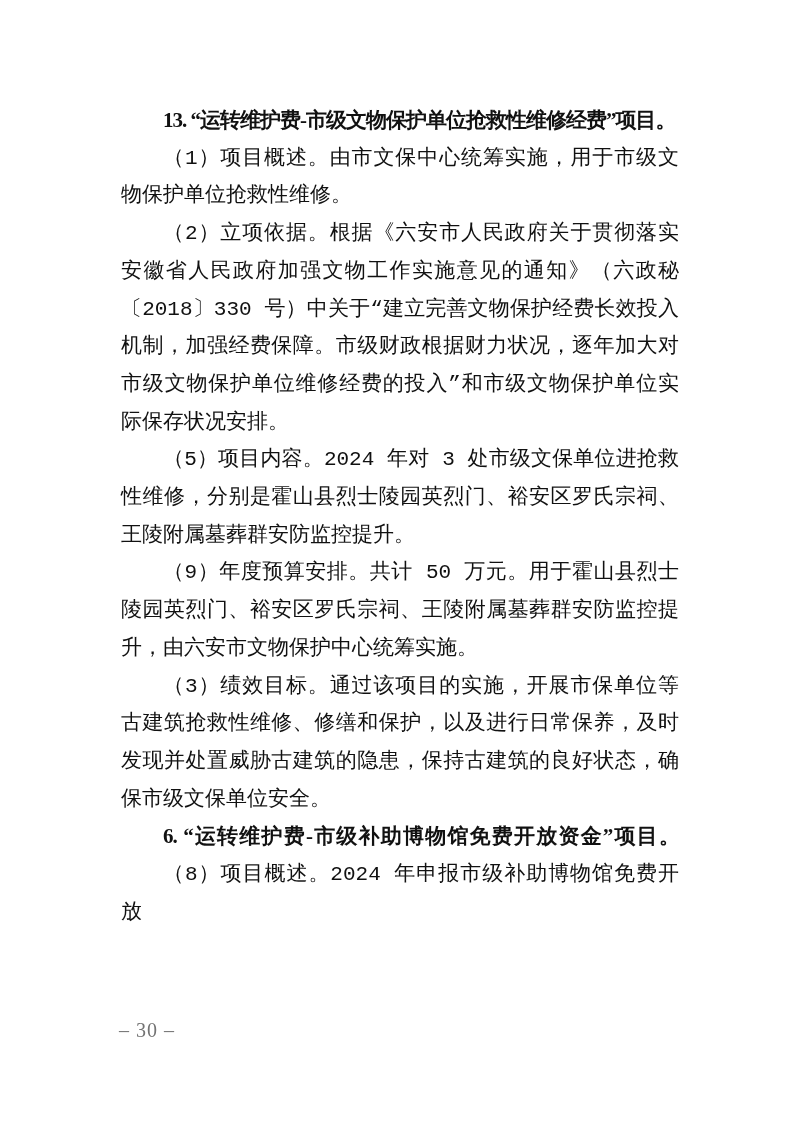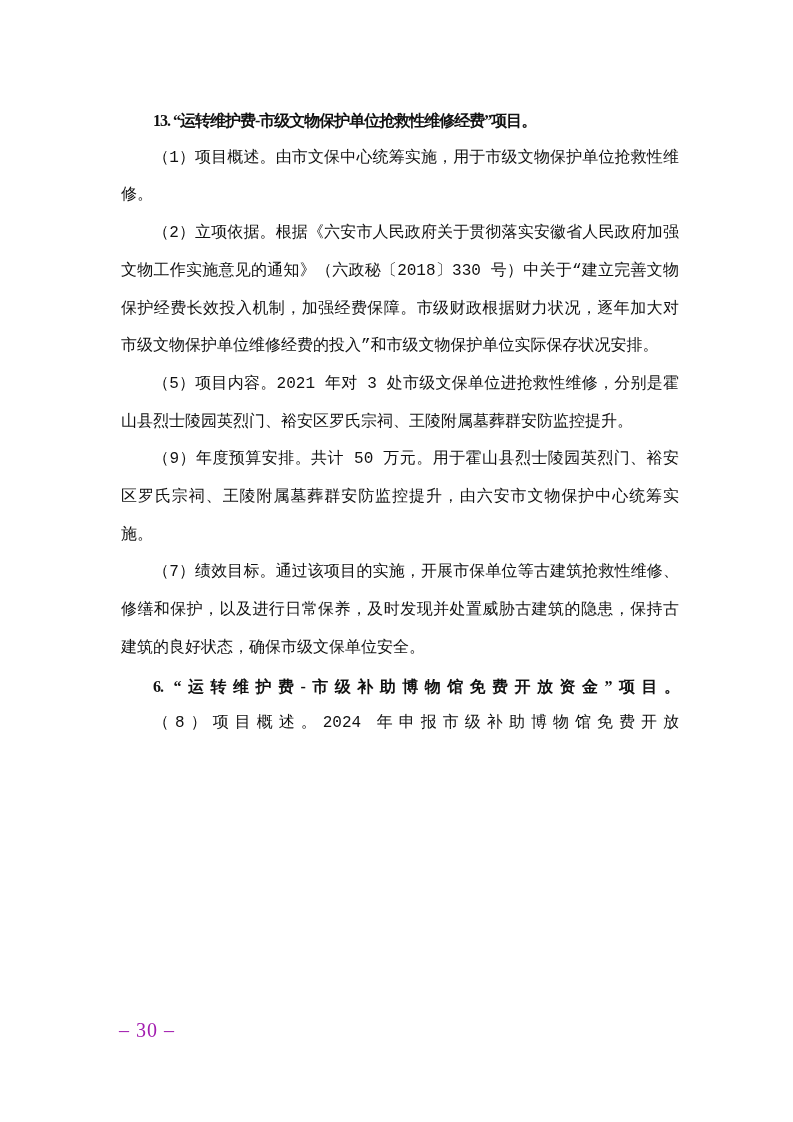--- a/index.html
+++ b/index.html
@@ -14,21 +14,21 @@
     background: #ffffff;
     overflow: hidden;
     font-family: "Liberation Serif", "DejaVu Serif", serif;
     color: #111111;
   }
   .content {
     position: absolute;
     left: 121px;
     top: 102px;
     width: 558px;
-    font-size: 16px;
+    font-size: 21px;
     line-height: 37.7px;
     text-align: justify;
     text-justify: inter-ideograph;
     word-break: break-all;
   }
   .para {
     margin: 0;
     padding: 0;
     text-indent: 2em;
   }
@@ -43,31 +43,31 @@
   .fill {
     text-align-last: justify;
   }
   .page-number {
     position: absolute;
     left: 119px;
     top: 1016px;
     font-size: 20px;
     line-height: 28px;
     letter-spacing: 1px;
-    color: #a21caf;
+    color: #737373;
   }
 </style>
 </head>
 <body>
 
 <div class="page">
   <div class="content">
       <p class="para para-heading">13. “运转维护费-市级文物保护单位抢救性维修经费”项目。</p>
       <p class="para para-body">（1）项目概述。由市文保中心统筹实施，用于市级文物保护单位抢救性维修。</p>
       <p class="para para-body">（2）立项依据。根据《六安市人民政府关于贯彻落实安徽省人民政府加强文物工作实施意见的通知》（六政秘〔2018〕330 号）中关于“建立完善文物保护经费长效投入机制，加强经费保障。市级财政根据财力状况，逐年加大对市级文物保护单位维修经费的投入”和市级文物保护单位实际保存状况安排。</p>
-      <p class="para para-body">（5）项目内容。2021 年对 3 处市级文保单位进抢救性维修，分别是霍山县烈士陵园英烈门、裕安区罗氏宗祠、王陵附属墓葬群安防监控提升。</p>
+      <p class="para para-body">（5）项目内容。2024 年对 3 处市级文保单位进抢救性维修，分别是霍山县烈士陵园英烈门、裕安区罗氏宗祠、王陵附属墓葬群安防监控提升。</p>
       <p class="para para-body">（9）年度预算安排。共计 50 万元。用于霍山县烈士陵园英烈门、裕安区罗氏宗祠、王陵附属墓葬群安防监控提升，由六安市文物保护中心统筹实施。</p>
-      <p class="para para-body">（7）绩效目标。通过该项目的实施，开展市保单位等古建筑抢救性维修、修缮和保护，以及进行日常保养，及时发现并处置威胁古建筑的隐患，保持古建筑的良好状态，确保市级文保单位安全。</p>
+      <p class="para para-body">（3）绩效目标。通过该项目的实施，开展市保单位等古建筑抢救性维修、修缮和保护，以及进行日常保养，及时发现并处置威胁古建筑的隐患，保持古建筑的良好状态，确保市级文保单位安全。</p>
       <p class="para para-heading fill">6. “运转维护费-市级补助博物馆免费开放资金”项目。</p>
       <p class="para para-body fill">（8）项目概述。2024 年申报市级补助博物馆免费开放</p>
     </div>
   <div class="page-number">– 30 –</div>
 </div>
 
 </body></html>

